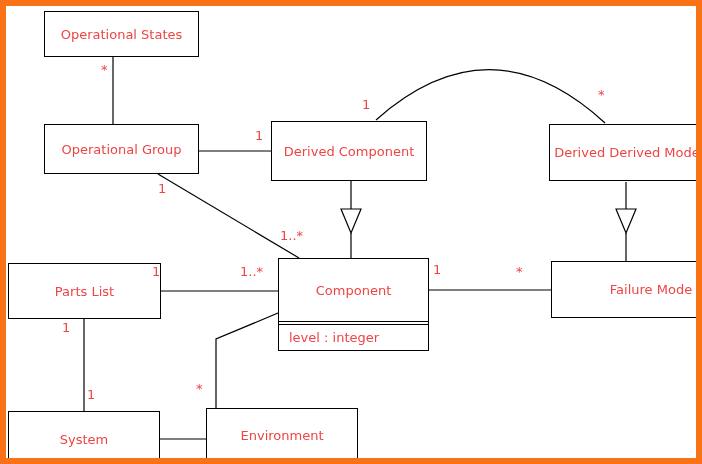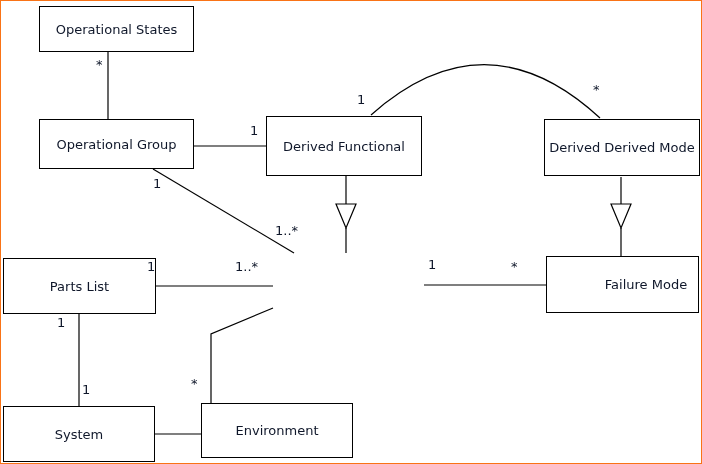--- a/index.html
+++ b/index.html
@@ -2,23 +2,23 @@
 <html><head>
 <meta charset="utf-8">
 <style>
   * { margin: 0; padding: 0; box-sizing: border-box; }
   html, body { background: #ffffff; }
   .canvas {
     position: relative;
     width: 702px;
     height: 464px;
     background: #ffffff;
-    border: 1px solid #f97316;
+    border: 6px solid #f97316;
     font-family: "DejaVu Sans", sans-serif;
-    color: #0f172a;
+    color: #ef4444;
     overflow: hidden;
   }
   svg.wires {
     position: absolute;
     left: 0; top: 0;
     width: 702px; height: 464px;
   }
   svg.wires line, svg.wires path, svg.wires polyline, svg.wires polygon {
     stroke: #000;
     stroke-width: 1.2;
@@ -93,31 +93,39 @@
 
   <div class="box" style="left:38px; top:5px; width:155px; height:46px;">
     <span>Operational States</span>
   </div>
 
   <div class="box" style="left:38px; top:118px; width:155px; height:50px;">
     <span>Operational Group</span>
   </div>
 
   <div class="box" style="left:265px; top:115px; width:156px; height:60px;">
-    <span>Derived Functional</span>
+    <span>Derived Component</span>
   </div>
 
   <div class="box" style="left:543px; top:118px; width:156px; height:57px;">
     <span>Derived Derived Mode</span>
   </div>
 
   <div class="box" style="left:2px; top:257px; width:153px; height:56px;">
     <span>Parts List</span>
   </div>
 
+  <div class="component-box" style="left:272px; top:252px; width:151px;">
+    <div class="component-name">
+      <span>Component</span>
+    </div>
+    <div class="component-attr">
+      <span>level : integer</span>
+    </div>
+  </div>
 
   <div class="box" style="left:545px; top:255px; width:153px; height:57px;padding-left:47px;">
     <span>Failure Mode</span>
   </div>
 
   <div class="box" style="left:200px; top:402px; width:152px; height:55px;">
     <span>Environment</span>
   </div>
 
   <div class="box" style="left:2px; top:405px; width:152px; height:56px;">

